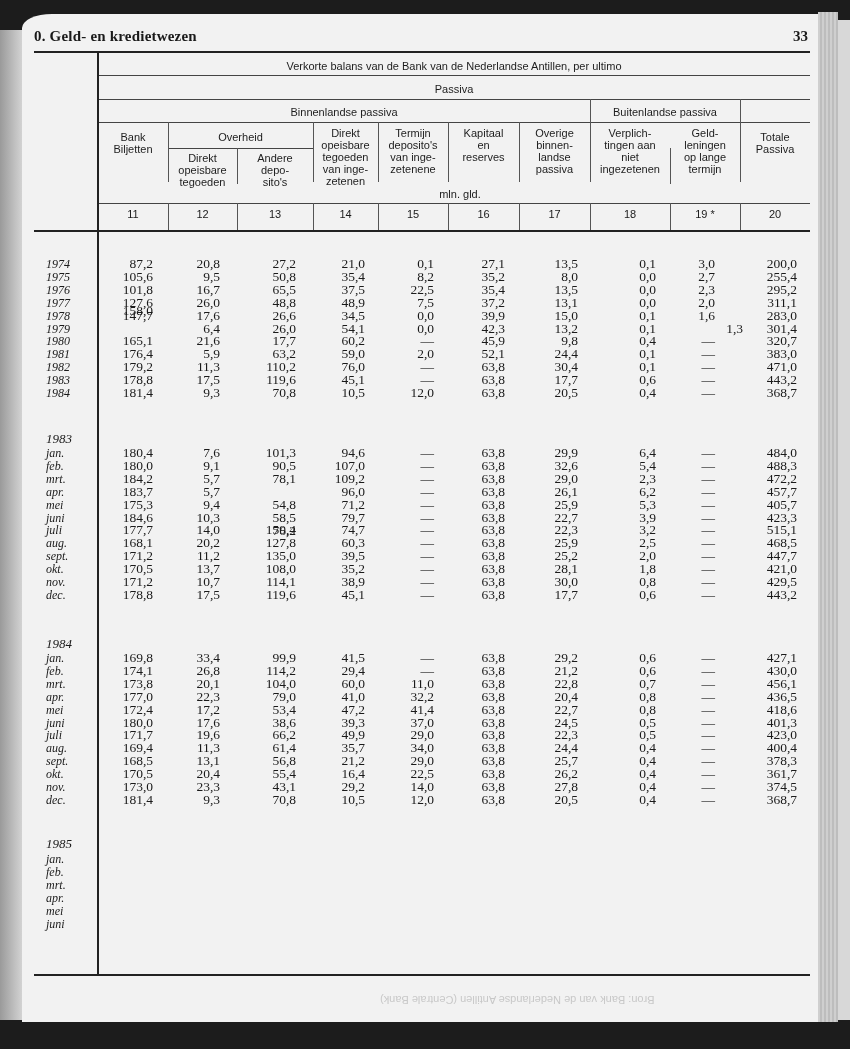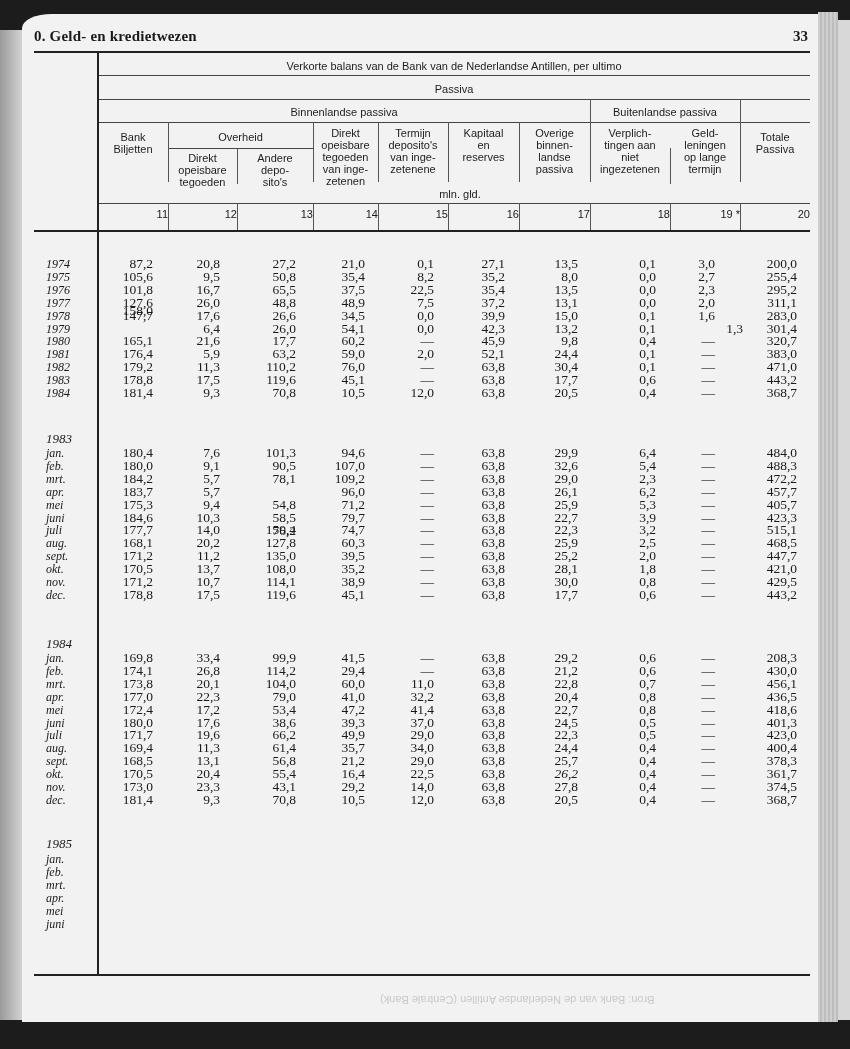--- a/index.html
+++ b/index.html
@@ -37,21 +37,21 @@
   .hline { position: absolute; background: #222; height: 2px; }
   .hline.thin { height: 1px; background: #444; }
   .vline { position: absolute; background: #222; width: 2px; }
   .vline.thin { width: 1px; background: #555; }
   .hdr {
     position: absolute; font-family: "Liberation Sans", sans-serif;
     font-size: 11px; text-align: center; line-height: 12px; color: #1d1d1d;
   }
   .colnum {
     position: absolute; top: 208px; font-family: "Liberation Sans", sans-serif;
-    font-size: 11px; text-align: right;
+    font-size: 11px; text-align: center;
   }
   .rowlabel {
     position: absolute; left: 46px; font-style: italic; font-size: 12px;
     line-height: 12px;
   }
   .rowlabel.year { font-size: 13px; }
   .cell {
     position: absolute; font-size: 13.5px; text-align: right; line-height: 13px;
   }
   .source {
@@ -416,21 +416,21 @@
     <div class="rowlabel" style="top: 652px;">jan.</div>
     <div class="cell" style="top: 651px; left: 93px; width: 60px;">169,8</div>
     <div class="cell" style="top: 651px; left: 160px; width: 60px;">33,4</div>
     <div class="cell" style="top: 651px; left: 236px; width: 60px;">99,9</div>
     <div class="cell" style="top: 651px; left: 305px; width: 60px;">41,5</div>
     <div class="cell" style="top: 651px; left: 374px; width: 60px;">—</div>
     <div class="cell" style="top: 651px; left: 445px; width: 60px;">63,8</div>
     <div class="cell" style="top: 651px; left: 518px; width: 60px;">29,2</div>
     <div class="cell" style="top: 651px; left: 596px; width: 60px;">0,6</div>
     <div class="cell" style="top: 651px; left: 655px; width: 60px;">—</div>
-    <div class="cell" style="top: 651px; left: 737px; width: 60px;">208,3</div>
+    <div class="cell" style="top: 651px; left: 737px; width: 60px;">427,1</div>
     <div class="rowlabel" style="top: 664.9px;">feb.</div>
     <div class="cell" style="top: 663.9px; left: 93px; width: 60px;">174,1</div>
     <div class="cell" style="top: 663.9px; left: 160px; width: 60px;">26,8</div>
     <div class="cell" style="top: 663.9px; left: 236px; width: 60px;">114,2</div>
     <div class="cell" style="top: 663.9px; left: 305px; width: 60px;">29,4</div>
     <div class="cell" style="top: 663.9px; left: 374px; width: 60px;">—</div>
     <div class="cell" style="top: 663.9px; left: 445px; width: 60px;">63,8</div>
     <div class="cell" style="top: 663.9px; left: 518px; width: 60px;">21,2</div>
     <div class="cell" style="top: 663.9px; left: 596px; width: 60px;">0,6</div>
     <div class="cell" style="top: 663.9px; left: 655px; width: 60px;">—</div>
@@ -512,21 +512,21 @@
     <div class="cell" style="top: 754.2px; left: 596px; width: 60px;">0,4</div>
     <div class="cell" style="top: 754.2px; left: 655px; width: 60px;">—</div>
     <div class="cell" style="top: 754.2px; left: 737px; width: 60px;">378,3</div>
     <div class="rowlabel" style="top: 768.1px;">okt.</div>
     <div class="cell" style="top: 767.1px; left: 93px; width: 60px;">170,5</div>
     <div class="cell" style="top: 767.1px; left: 160px; width: 60px;">20,4</div>
     <div class="cell" style="top: 767.1px; left: 236px; width: 60px;">55,4</div>
     <div class="cell" style="top: 767.1px; left: 305px; width: 60px;">16,4</div>
     <div class="cell" style="top: 767.1px; left: 374px; width: 60px;">22,5</div>
     <div class="cell" style="top: 767.1px; left: 445px; width: 60px;">63,8</div>
-    <div class="cell" style="top: 767.1px; left: 518px; width: 60px; font-style: italic;">26,2</div>
+    <div class="cell" style="top: 767.1px; left: 518px; width: 60px;">26,2</div>
     <div class="cell" style="top: 767.1px; left: 596px; width: 60px;">0,4</div>
     <div class="cell" style="top: 767.1px; left: 655px; width: 60px;">—</div>
     <div class="cell" style="top: 767.1px; left: 737px; width: 60px;">361,7</div>
     <div class="rowlabel" style="top: 781px;">nov.</div>
     <div class="cell" style="top: 780px; left: 93px; width: 60px;">173,0</div>
     <div class="cell" style="top: 780px; left: 160px; width: 60px;">23,3</div>
     <div class="cell" style="top: 780px; left: 236px; width: 60px;">43,1</div>
     <div class="cell" style="top: 780px; left: 305px; width: 60px;">29,2</div>
     <div class="cell" style="top: 780px; left: 374px; width: 60px;">14,0</div>
     <div class="cell" style="top: 780px; left: 445px; width: 60px;">63,8</div>

